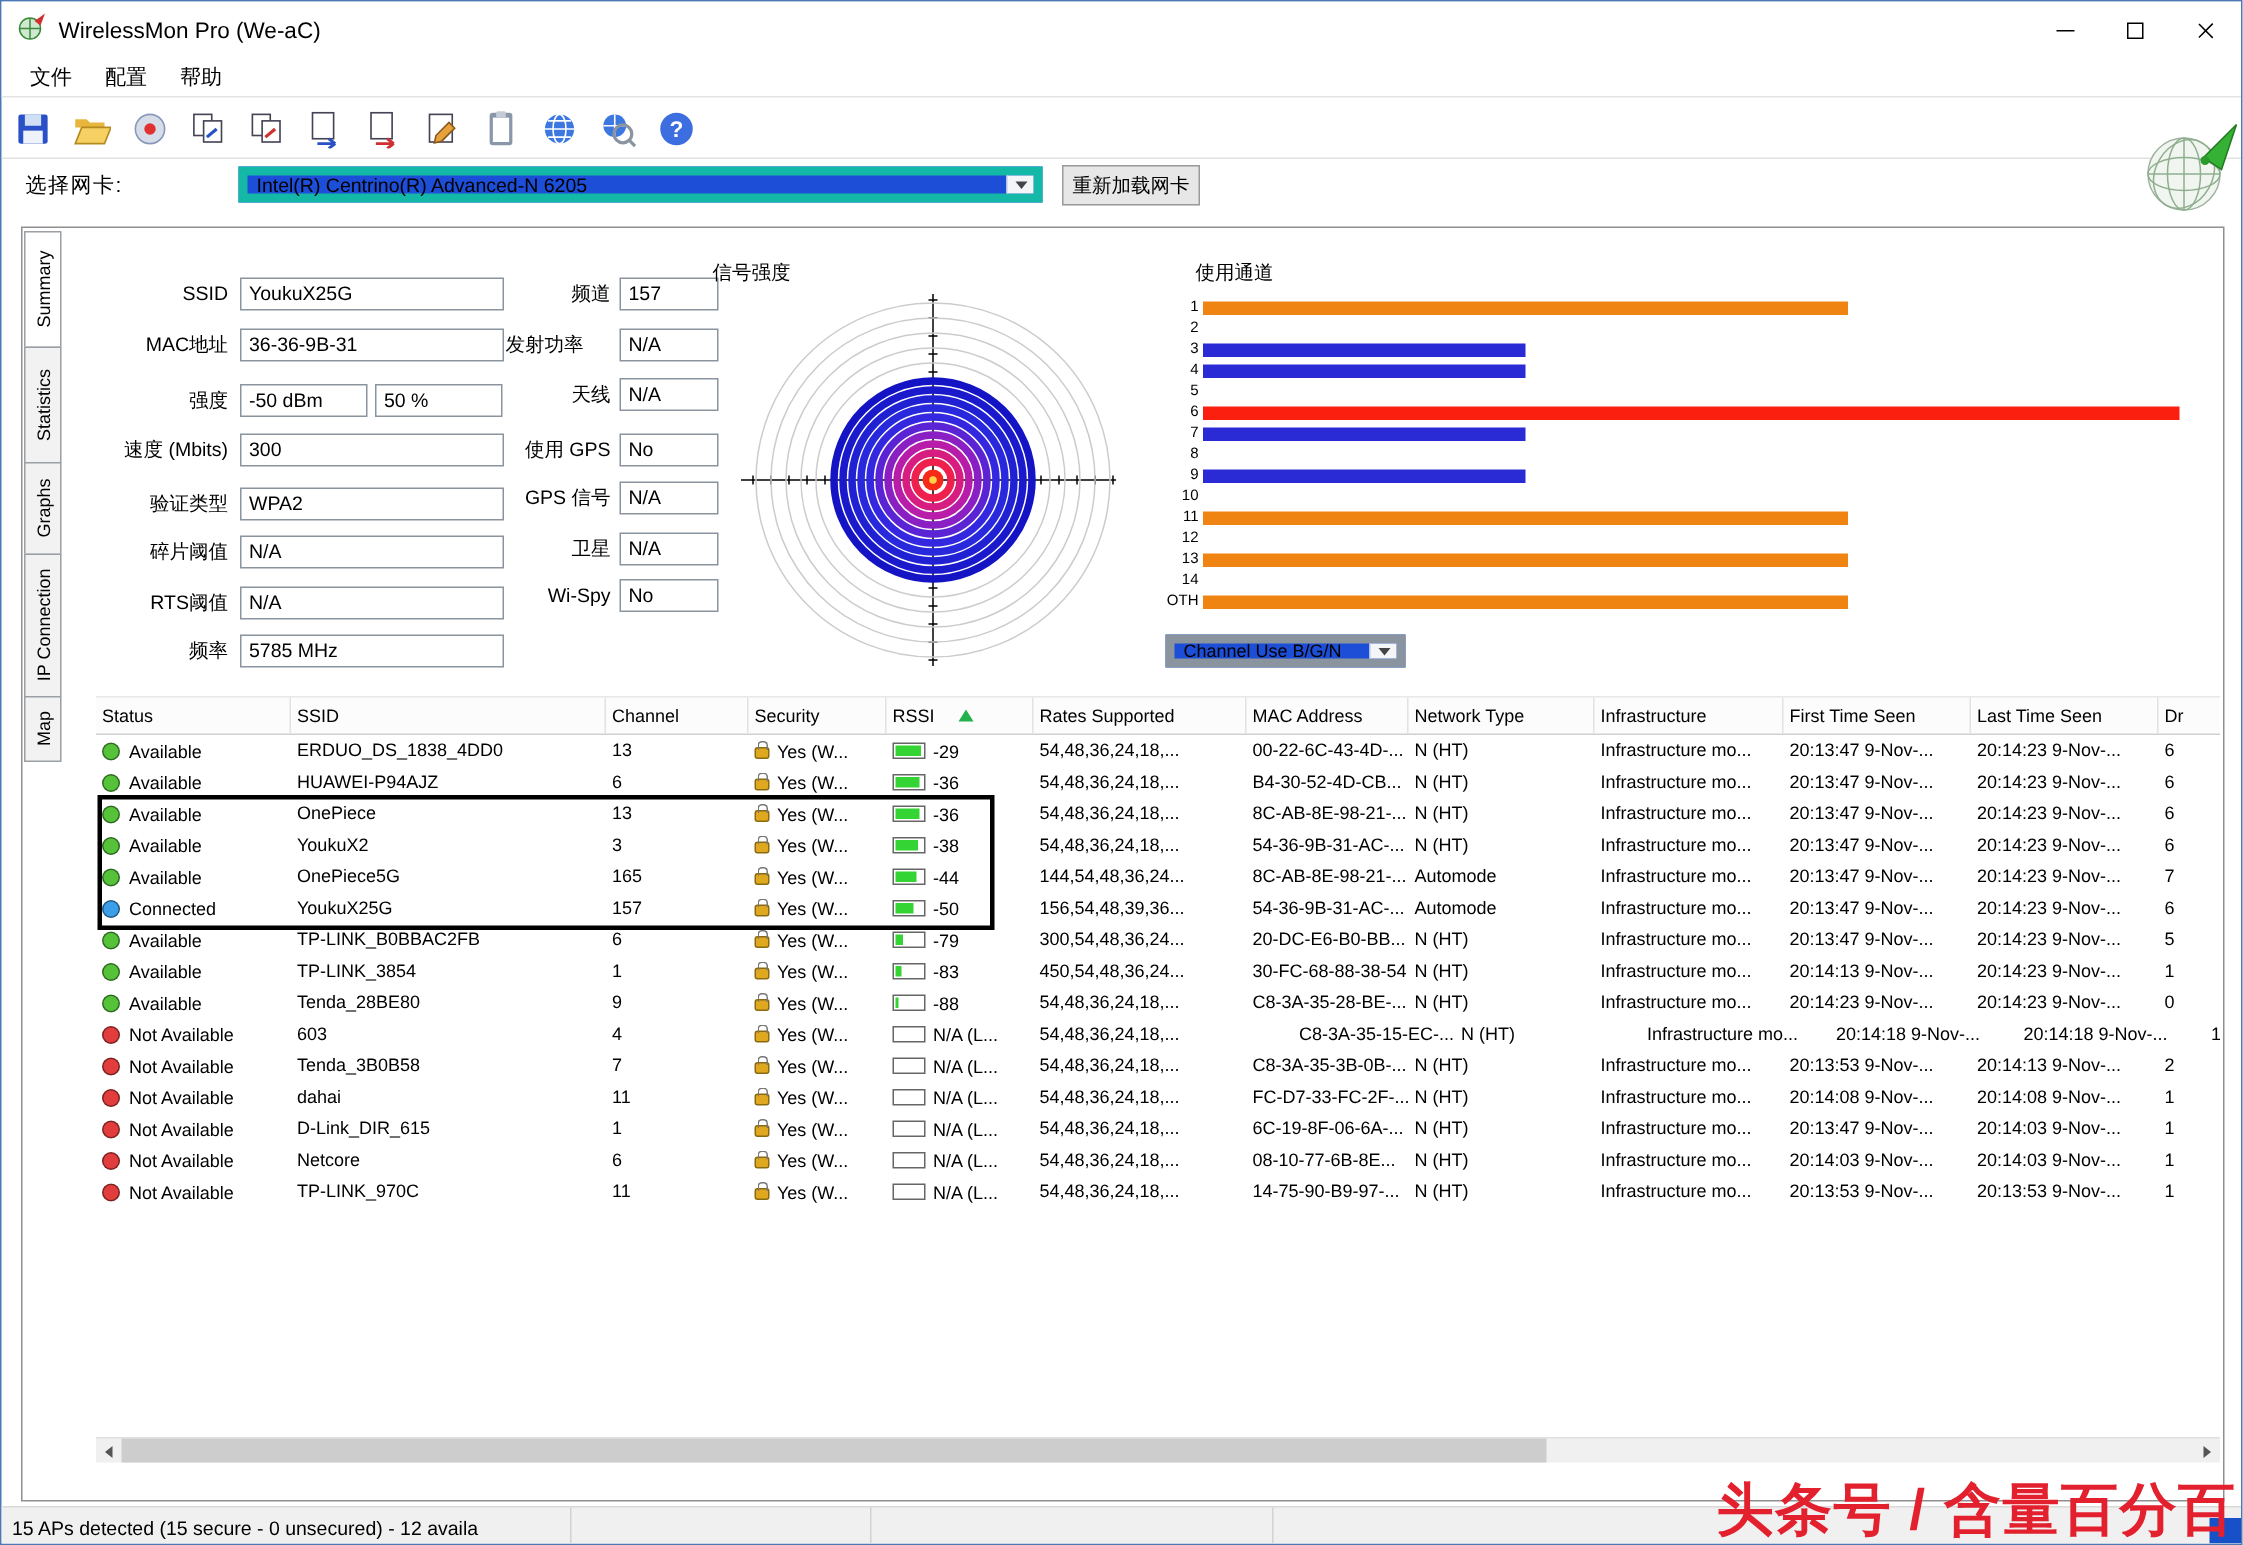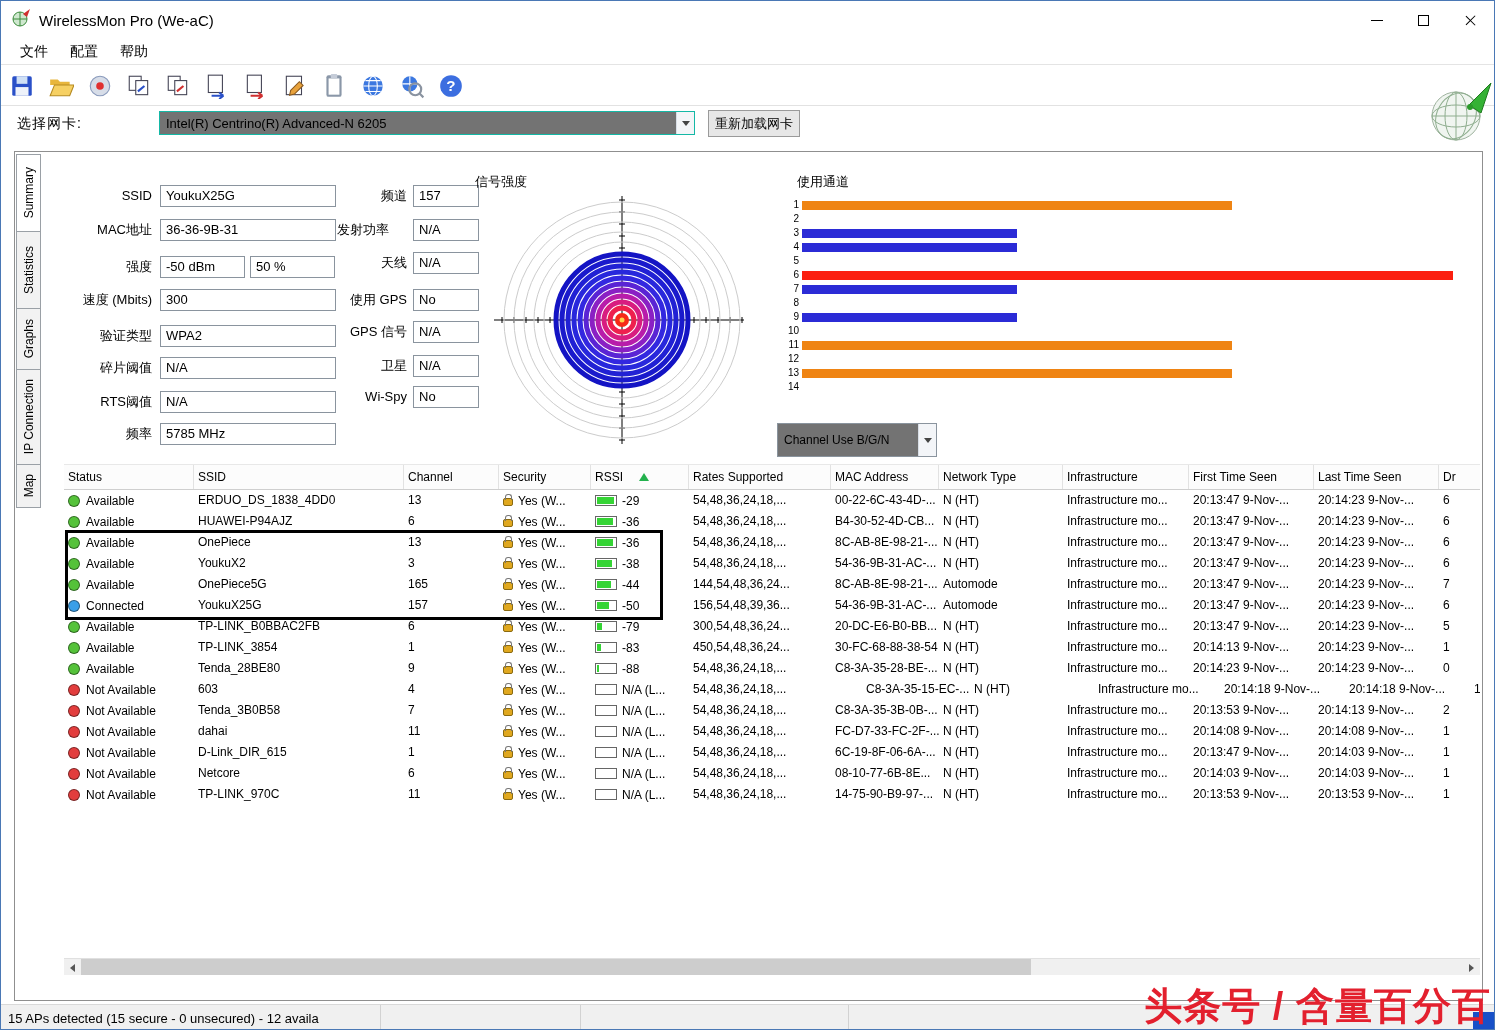--- a/index.html
+++ b/index.html
@@ -19,21 +19,21 @@
   
   .menubar{position:absolute;left:0;top:38px;width:100%;height:26px;background:#fff;display:flex;align-items:center;border-bottom:1px solid #e4e4e4;padding-left:8px}
   .menu-item{padding:0 11px;font-size:14px}
   
   .toolbar{position:absolute;left:6px;top:66px;height:38px;display:flex;gap:9px;align-items:center}
   .tb-btn{width:30px;height:30px;display:flex;align-items:center;justify-content:center}
   .tb-btn svg{width:26px;height:26px}
   .toolbar-sep{position:absolute;left:0;top:104px;width:100%;border-top:1px solid #e2e2e2}
   
   .adapter-label{position:absolute;left:16px;top:114px;font-size:14px;letter-spacing:1px}
-  .combo{background:#737373;border:1px solid #14b8a6;display:flex;align-items:center;font-size:13px}
+  .combo{background:#1d4ed8;border:6px solid #14b8a6;display:flex;align-items:center;font-size:13px}
   .adapter-combo{position:absolute;left:158px;top:110px;width:536px;height:24px}
   .combo-text{flex:1;padding:0 6px;white-space:nowrap;overflow:hidden}
   .combo-btn{width:18px;height:100%;display:flex;align-items:center;justify-content:center;border-left:1px solid #d8dee6;background:#f3f5f8}
   .tri-down{width:0;height:0;border-left:4px solid transparent;border-right:4px solid transparent;border-top:5px solid #444}
   .reload-btn{position:absolute;left:707px;top:109px;width:92px;height:27px;background:#e7e7e7;border:1px solid #9a9a9a;font-size:13px;font-family:inherit}
   .brand{position:absolute;left:1428px;top:80px;width:64px;height:62px}
   
   .main-frame{position:absolute;left:13px;top:150px;width:1469px;height:850px;border:1px solid #8f8f8f;background:#fff}
   .tabstrip{position:absolute;left:1px;top:3px;width:26px}
   .vtab{width:25px;border:1px solid #9aa0a6;background:#f2f2f2;display:flex;align-items:center;justify-content:center;margin-top:-1px}
@@ -46,21 +46,21 @@
   
   .panel-title{position:absolute;font-size:13px;white-space:nowrap}
   .gauge-title{left:460px;top:21px}
   .chart-title{left:782px;top:21px}
   #gauge-plot{position:absolute;left:474px;top:40px;width:270px;height:256px}
   
   #channel-chart{position:absolute;left:754px;top:46px;width:700px}
   .ch-row{display:flex;align-items:center;height:14px}
   .ch-label{width:30px;text-align:right;font-size:10px;line-height:14px;flex:none}
   .ch-bar{height:9px;margin-left:3px;flex:none}
-  .channel-combo{position:absolute;left:762px;top:271px;width:160px;height:34px;font-size:12px;border-color:#8a949e}
+  .channel-combo{position:absolute;left:762px;top:271px;width:160px;height:22px;font-size:12px;border-color:#8a949e}
   
   #thead{position:absolute;left:49px;top:312px;width:1416px;height:26px;display:flex;background:#fcfcfc;border-top:1px solid #e8e8e8;border-bottom:1px solid #cfcfcf;overflow:hidden}
   .hcell{display:flex;align-items:center;padding:0 4px;font-size:12px;border-right:1px solid #e2e2e2;overflow:hidden;white-space:nowrap;flex:none}
   .sort-asc{width:0;height:0;border-left:5px solid transparent;border-right:5px solid transparent;border-bottom:8px solid #23b14d;margin-left:16px;display:inline-block}
   #tbody{position:absolute;left:49px;top:338px;width:1416px;overflow:hidden}
   .trow{display:flex;height:21px;overflow:hidden}
   .tcell{padding:0 4px;font-size:12px;white-space:nowrap;overflow:hidden;flex:none;height:21px;line-height:21px}
   .flexc{display:flex;align-items:center;line-height:normal}
   .dot{width:12px;height:12px;border-radius:50%;margin-right:6px;flex:none;border:1px solid rgba(0,0,0,.45)}
   .dot.available{background:#55c23a}
@@ -385,20 +385,24 @@
         <div class="ch-row">
           <span class="ch-label">12</span>
         </div>
         <div class="ch-row">
           <span class="ch-label">13</span>
           <div class="ch-bar" style="width: 429.66px; background: rgb(239, 132, 19);"></div>
         </div>
         <div class="ch-row">
           <span class="ch-label">14</span>
         </div>
+        <div class="ch-row">
+          <span class="ch-label">OTH</span>
+          <div class="ch-bar" style="width: 429.66px; background: rgb(239, 132, 19);"></div>
+        </div>
       </div>
     <div class="combo channel-combo">
       <span class="combo-text">Channel Use B/G/N</span>
       <span class="combo-btn">
           <span class="tri-down"></span>
         </span>
     </div>
 
     <div id="thead">
         <div class="hcell" style="width: 130px;">

